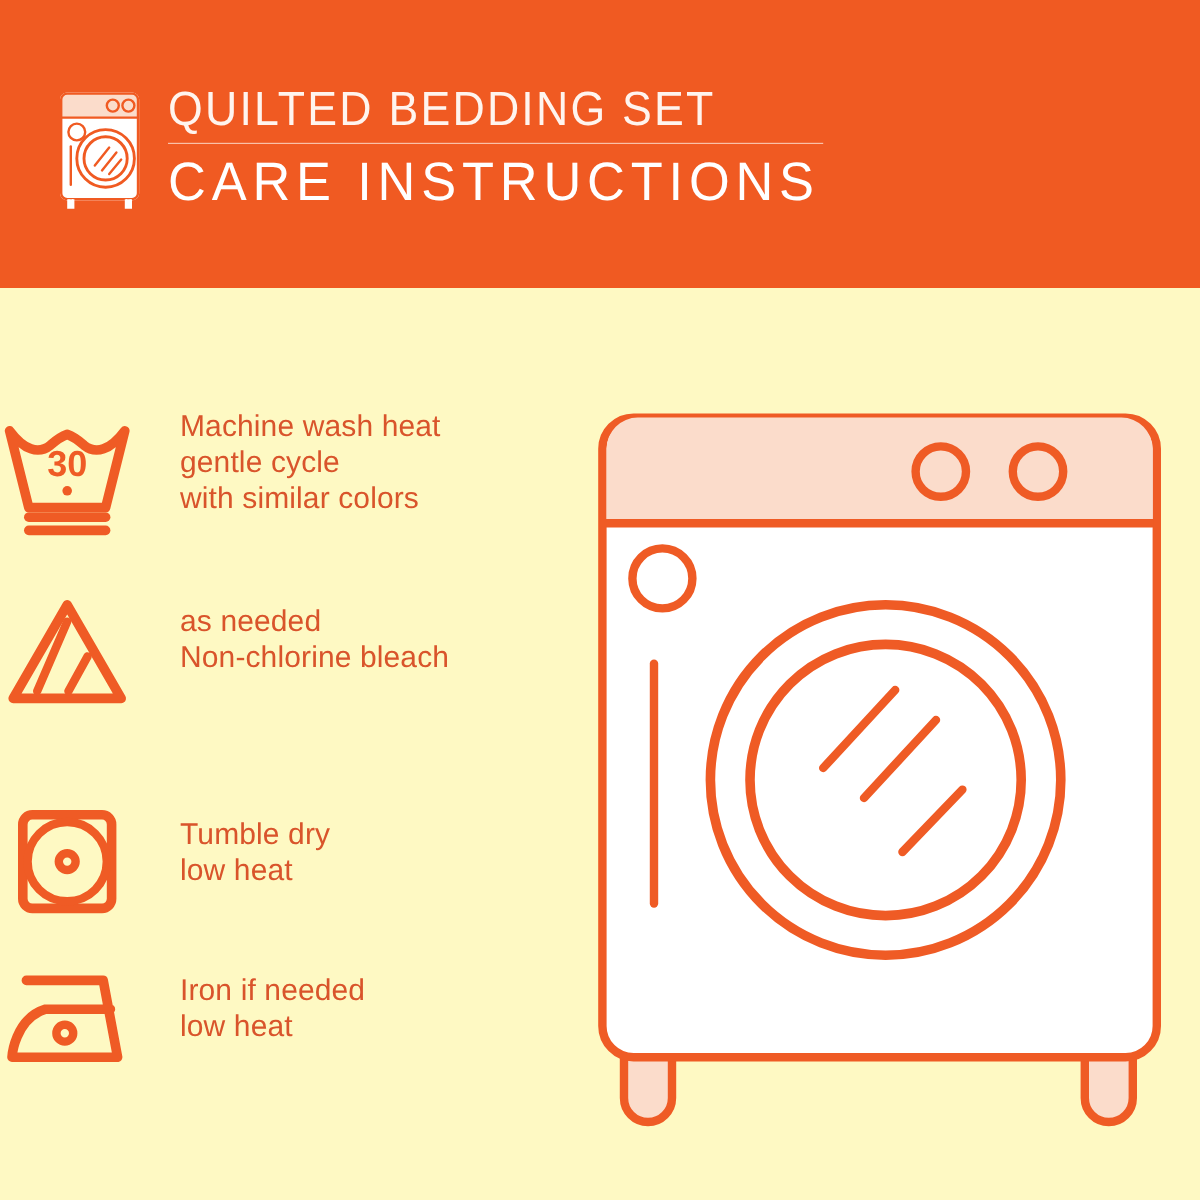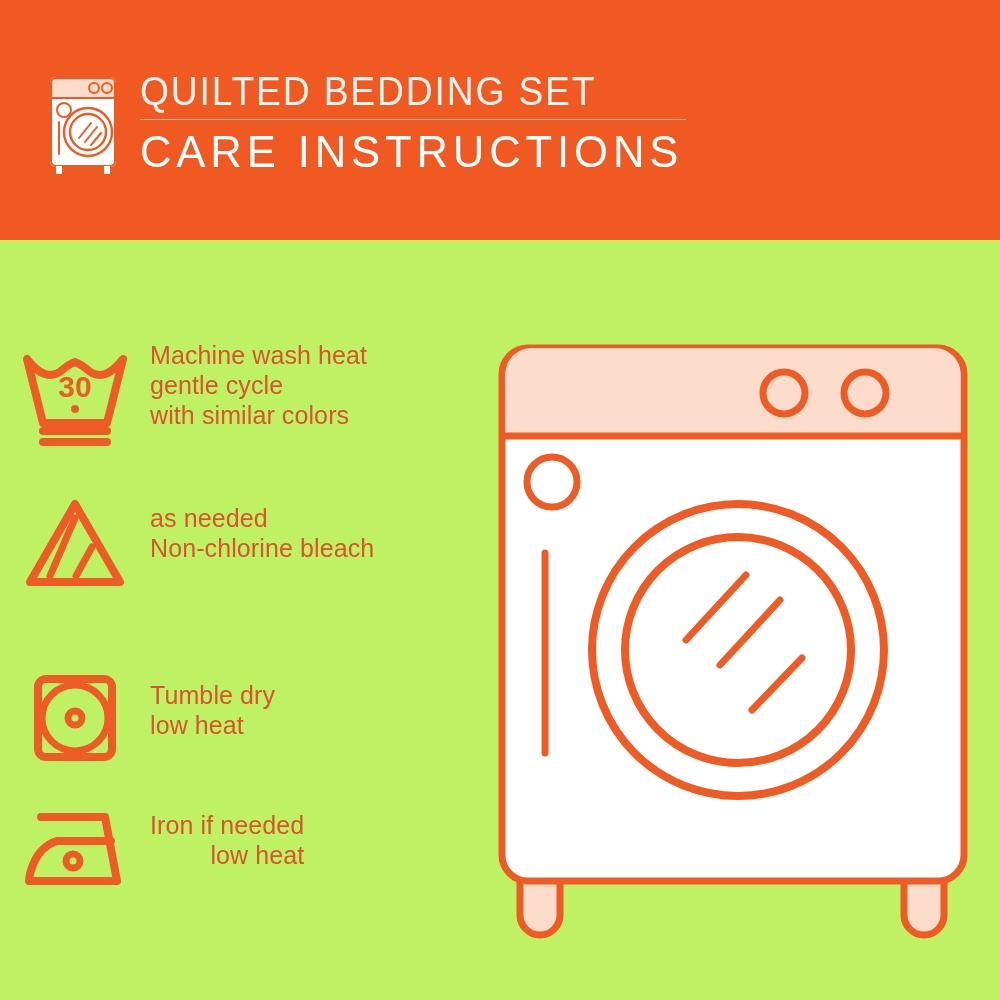--- a/index.html
+++ b/index.html
@@ -11,21 +11,21 @@
     height: 1000px;
     background: #ffffff;
     font-family: "Liberation Sans", sans-serif;
     overflow: hidden;
     position: relative;
   }
   #page {
     position: relative;
     width: 1000px;
     height: 1000px;
-    background: #bef264;
+    background: #fef9c3;
   }
 
   
   .header {
     position: absolute;
     left: 0;
     top: 0;
     width: 1000px;
     height: 240px;
     background: #F05A22;
@@ -94,37 +94,37 @@
   .care-row.r1 { top: 243px; }
   .care-row.r2 { top: 420px; }
   .care-row.r3 { top: 552px; }
 
   .care-icon {
     width: 150px;
     min-width: 150px;
     height: 120px;
     display: flex;
     align-items: center;
-    justify-content: center;
+    justify-content: flex-start;
   }
   .care-text {
     color: #D9542B;
     font-family: "Liberation Sans", sans-serif;
     font-size: 25px;
     font-weight: 400;
     line-height: 30px;
     padding-top: 6px;
     letter-spacing: 0.1px;
   }
   .care-text .ln { display: block; white-space: nowrap; }
 
   .care-row.r0 .care-text { padding-top: 2px; }
   .care-row.r1 .care-text { padding-top: 20px; }
   .care-row.r2 .care-text { padding-top: 20px; }
-  .care-row.r3 .care-text { padding-top: 18px; text-align: right; }
+  .care-row.r3 .care-text { padding-top: 18px; }
 
   
   .machine-wrap {
     position: absolute;
     left: 480;
     left: 480px;
     top: 320px;
     width: 510px;
     height: 620px;
   }

